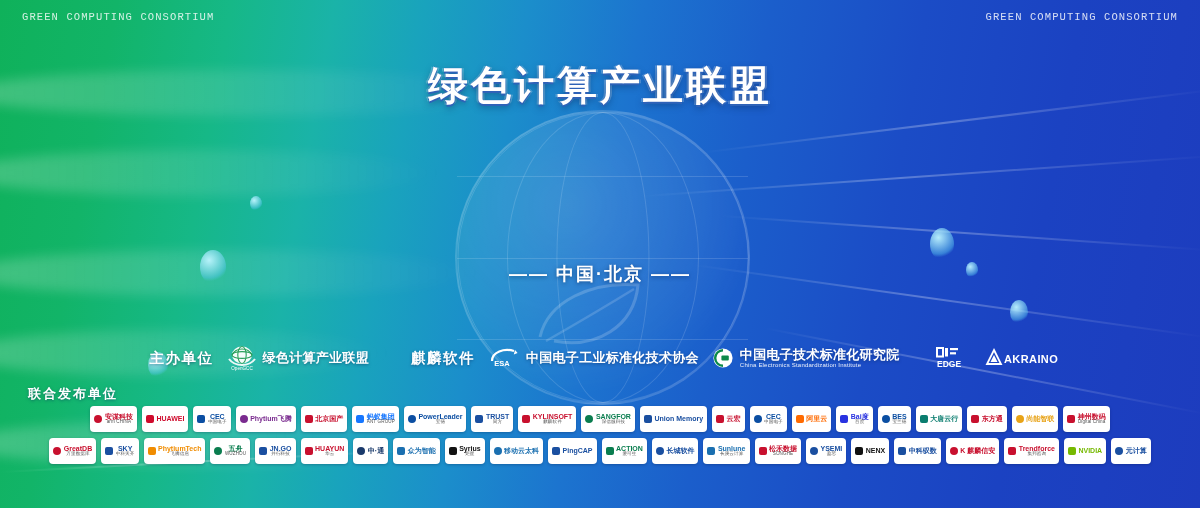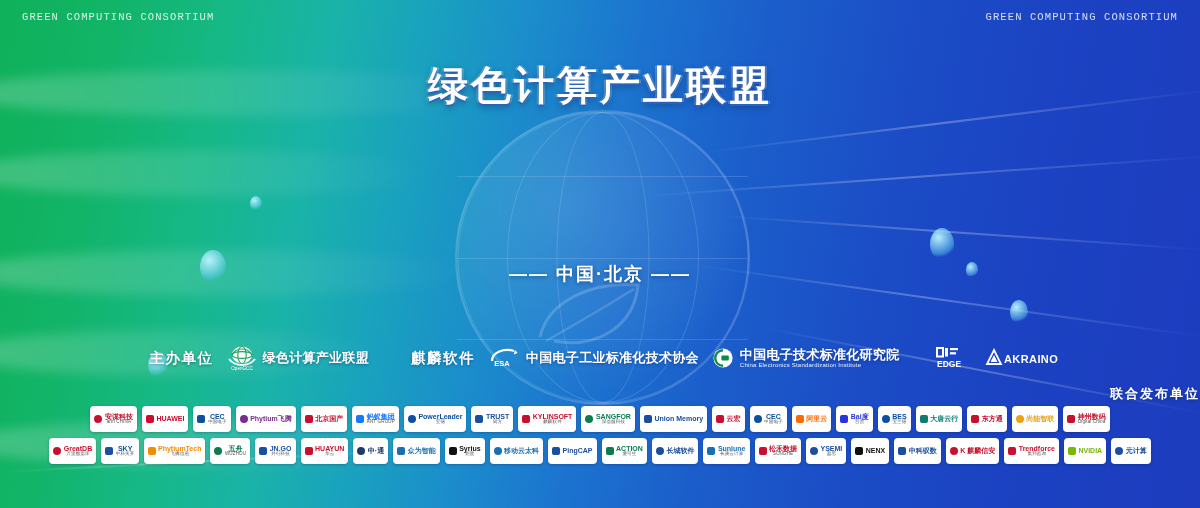--- a/index.html
+++ b/index.html
@@ -122,21 +122,21 @@
   .org-name .en {
     font-size:6px; color:rgba(255,255,255,.92); white-space:nowrap;
     letter-spacing:.2px; margin-top:1px;
   }
   .org-mark { flex:0 0 auto; display:block; }
   #gap-1 { width:16px; }
   #gap-2 { width:10px; }
 
   
   #joint-label {
-    position:absolute; left:0; right:0; top:385px; text-align:right;
+    position:absolute; left:0; right:0; top:385px; text-align:left;
     font-size:13px; font-weight:700; color:#fff; letter-spacing:2px;
     text-shadow:0 1px 3px rgba(10,40,90,.5);
     padding-left:28px;
   }
   .logo-row {
     position:absolute; left:0; right:0;
     display:flex; align-items:center; justify-content:center;
     gap:5px; padding:0 46px;
   }
   #logo-row-1 { top:406px; }

